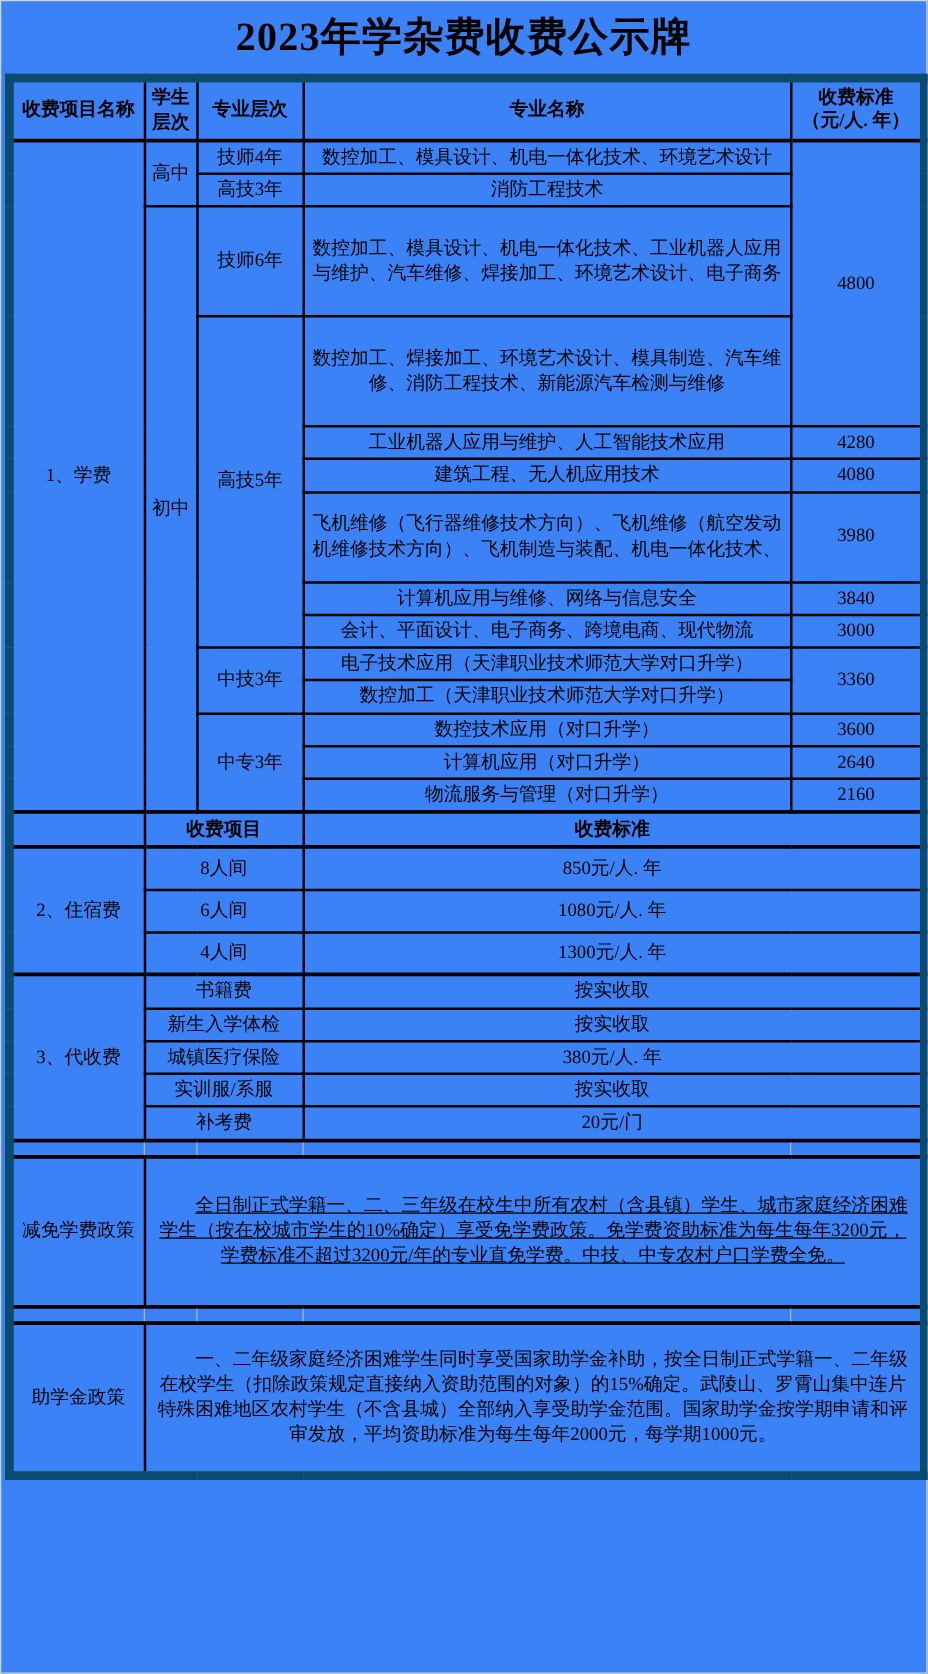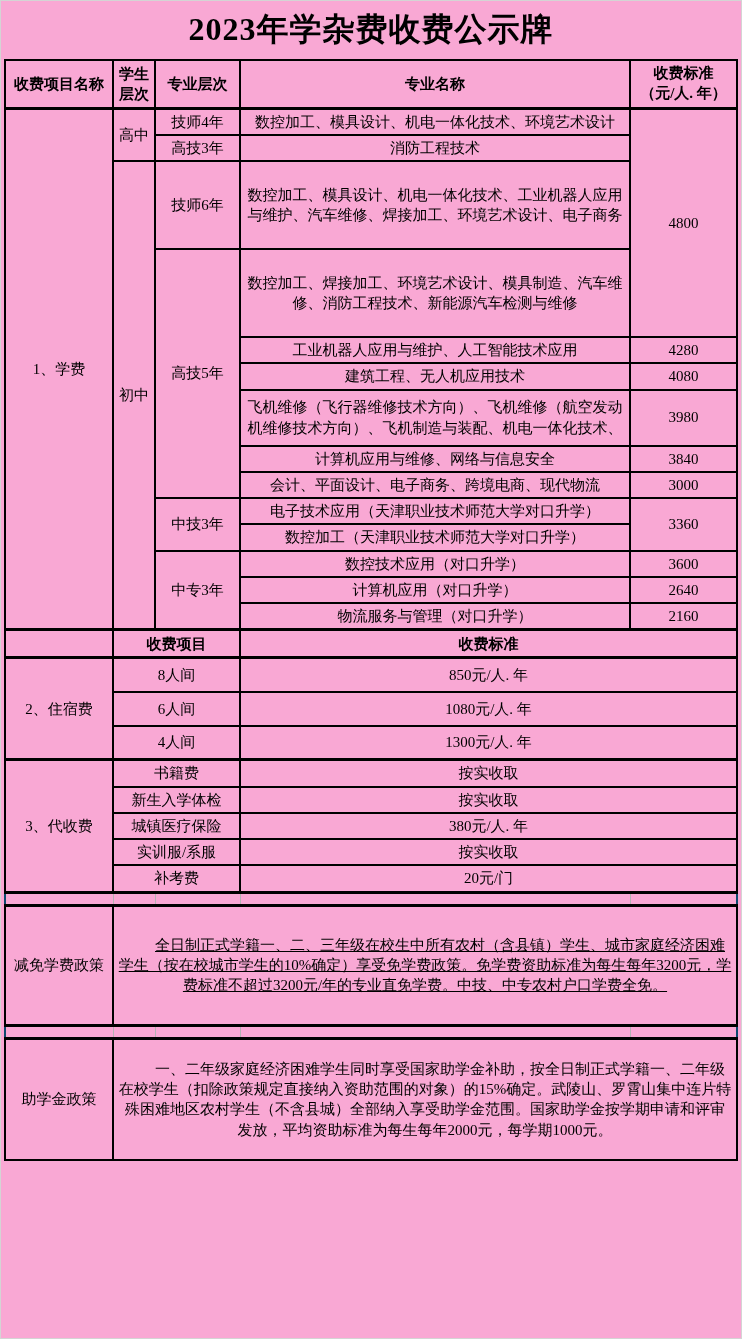--- a/index.html
+++ b/index.html
@@ -1,42 +1,42 @@
 <!DOCTYPE html>
 <html><head>
 <meta charset="utf-8">
 <style>
   html,body{margin:0;padding:0;background:#ffffff;}
   .sheet{
     width:742px;min-height:1339px;box-sizing:border-box;
-    background:#f9a8d4;border:1px solid #d4d4d4;
+    background:#3b82f6;border:1px solid #d4d4d4;
     padding:0 3px;color:#000;
     font-family:"Liberation Serif","DejaVu Serif",serif;
   }
   .title{
     height:58px;display:flex;align-items:center;justify-content:center;
     font-size:32px;font-weight:bold;letter-spacing:1px;
   }
   table.main{
     border-collapse:collapse;table-layout:fixed;width:734px;
-    border:2px solid #0c4a6e;
+    border:7px solid #0c4a6e;
   }
   table.main td,table.main th{
     border:2px solid #000;text-align:center;vertical-align:middle;
     font-size:15px;line-height:1.35;padding:2px 4px;box-sizing:border-box;
     font-weight:normal;word-break:break-all;
   }
   table.main th{font-weight:bold;}
   .c1{width:108px;}.c2{width:42px;}.c3{width:85px;}.c4{width:390px;}.c5{width:107px;}
   .left{text-align:left;padding-left:7px;padding-right:6px;margin-top:23px;}
   .seclabel{font-weight:bold;font-size:17px;}
   .hdr{height:48px;}
   .rh{height:20px;}
   .rh2{height:88px;}
-  .rh2b{height:56px;}
+  .rh2b{height:72px;}
   .mid{height:28px;}
   .accr{height:34px;}
   .agr{height:20px;}
   .tt{border-top:3px solid #000 !important;}
   .tb{border-bottom:3px solid #000 !important;}
   tr.spacer td{
     border-left:1px solid #b3b3b3;border-right:1px solid #b3b3b3;
     border-top:3px solid #000;border-bottom:3px solid #000;
     height:13px;padding:0;
   }

